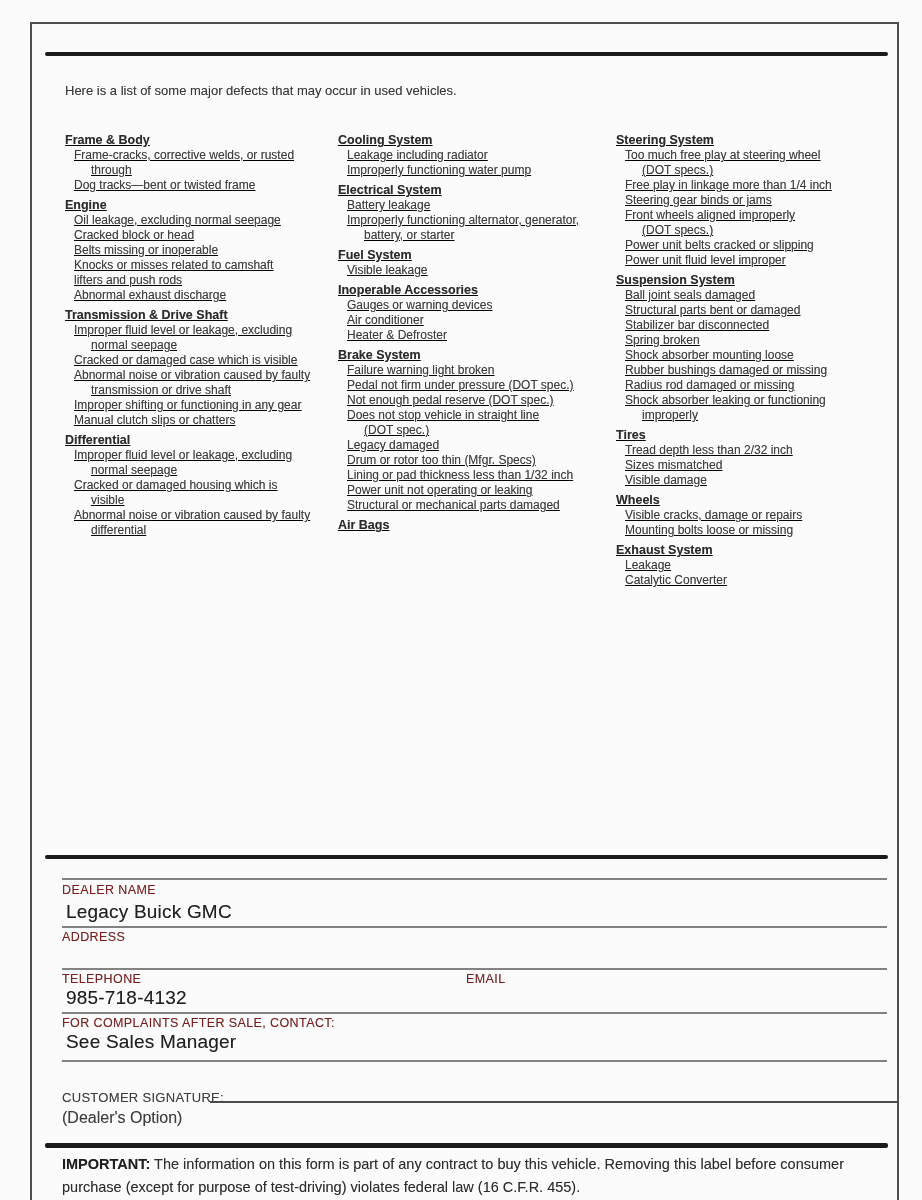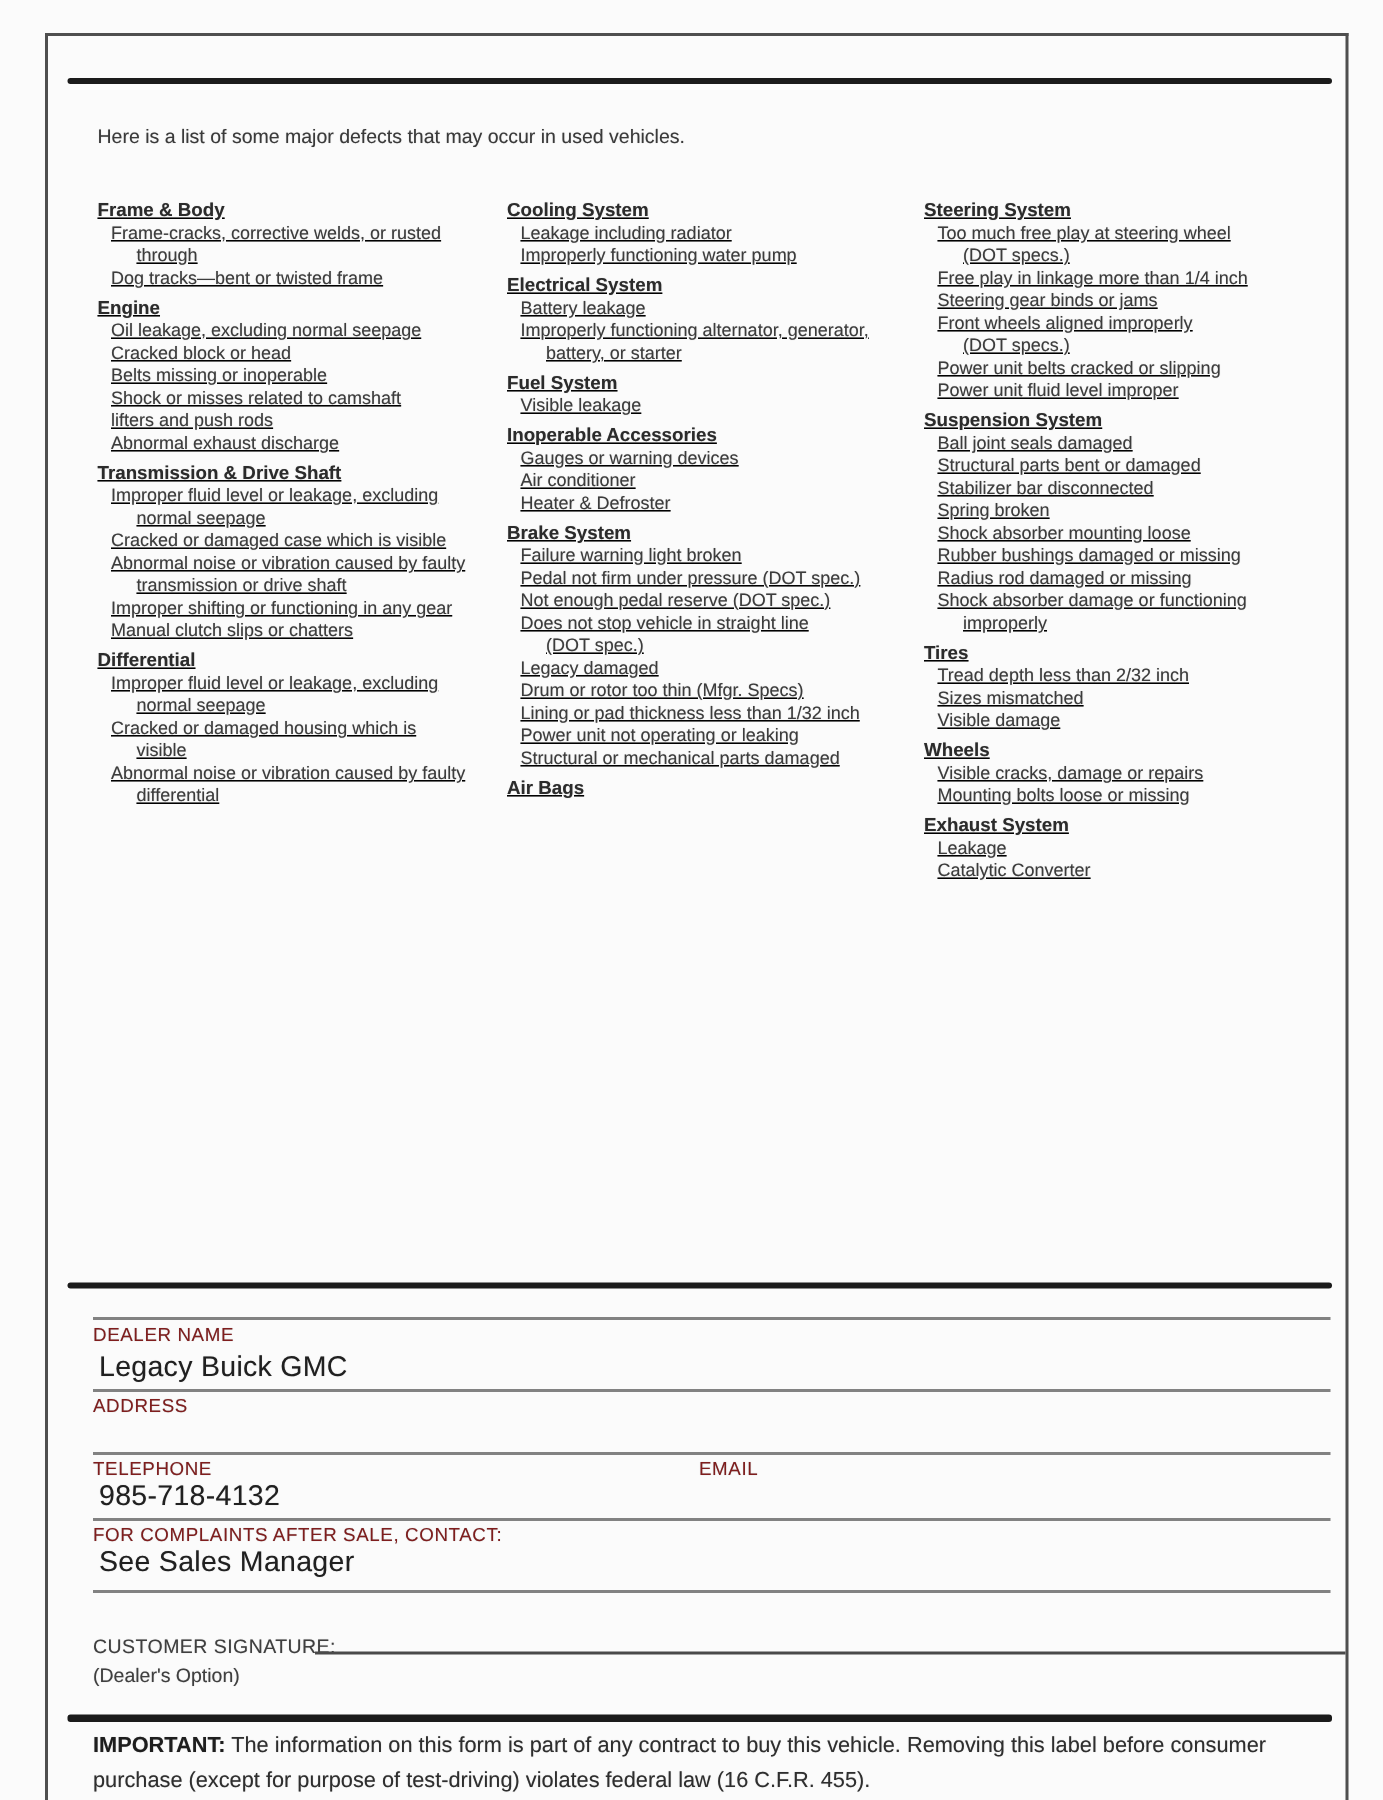--- a/index.html
+++ b/index.html
@@ -90,21 +90,21 @@
   }
   .sig-line {
     position: absolute;
     left: 210px; top: 1101px;
     width: 687px; height: 2px;
     background: #4a4a4a;
   }
   .sig-sublabel {
     position: absolute;
     left: 62px; top: 1109px;
-    font-size: 13px;
+    font-size: 16px;
     color: #3f3f3f;
   }
   .sig-ack {
     position: absolute;
     left: 345px; top: 1109px;
     font-size: 11.5px;
     color: #333333;
   }
   .important {
     position: absolute;
@@ -133,21 +133,21 @@
           <div class="defect-title">Frame &amp; Body</div>
           <div class="defect-line">Frame-cracks, corrective welds, or rusted</div>
           <div class="defect-line cont">through</div>
           <div class="defect-line">Dog tracks—bent or twisted frame</div>
         </div>
         <div class="defect-section">
           <div class="defect-title">Engine</div>
           <div class="defect-line">Oil leakage, excluding normal seepage</div>
           <div class="defect-line">Cracked block or head</div>
           <div class="defect-line">Belts missing or inoperable</div>
-          <div class="defect-line">Shock or misses related to camshaft</div>
+          <div class="defect-line">Knocks or misses related to camshaft</div>
           <div class="defect-line">lifters and push rods</div>
           <div class="defect-line">Abnormal exhaust discharge</div>
         </div>
         <div class="defect-section">
           <div class="defect-title">Transmission &amp; Drive Shaft</div>
           <div class="defect-line">Improper fluid level or leakage, excluding</div>
           <div class="defect-line cont">normal seepage</div>
           <div class="defect-line">Cracked or damaged case which is visible</div>
           <div class="defect-line">Abnormal noise or vibration caused by faulty</div>
           <div class="defect-line cont">transmission or drive shaft</div>
@@ -217,21 +217,21 @@
         </div>
         <div class="defect-section">
           <div class="defect-title">Suspension System</div>
           <div class="defect-line">Ball joint seals damaged</div>
           <div class="defect-line">Structural parts bent or damaged</div>
           <div class="defect-line">Stabilizer bar disconnected</div>
           <div class="defect-line">Spring broken</div>
           <div class="defect-line">Shock absorber mounting loose</div>
           <div class="defect-line">Rubber bushings damaged or missing</div>
           <div class="defect-line">Radius rod damaged or missing</div>
-          <div class="defect-line">Shock absorber damage or functioning</div>
+          <div class="defect-line">Shock absorber leaking or functioning</div>
           <div class="defect-line cont">improperly</div>
         </div>
         <div class="defect-section">
           <div class="defect-title">Tires</div>
           <div class="defect-line">Tread depth less than 2/32 inch</div>
           <div class="defect-line">Sizes mismatched</div>
           <div class="defect-line">Visible damage</div>
         </div>
         <div class="defect-section">
           <div class="defect-title">Wheels</div>

